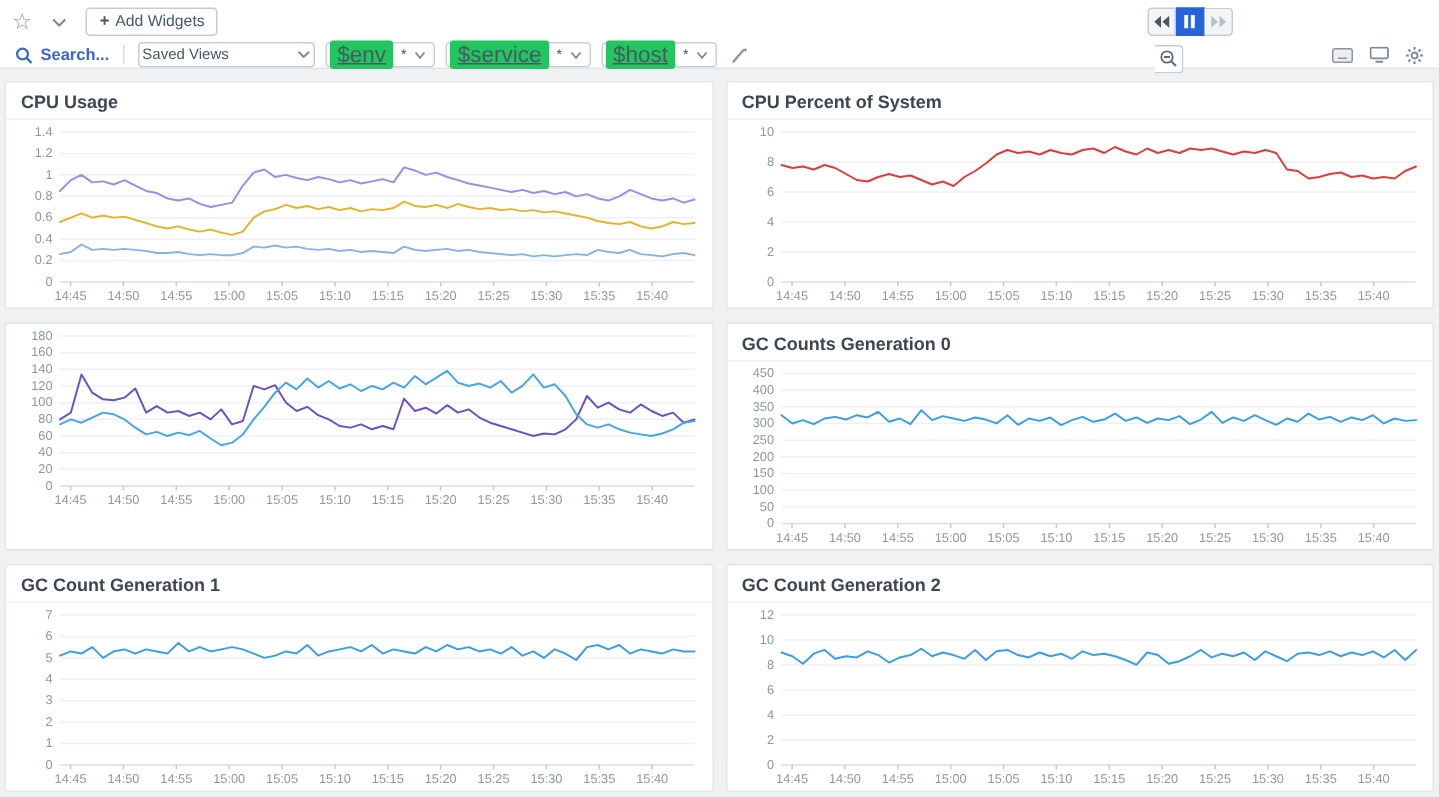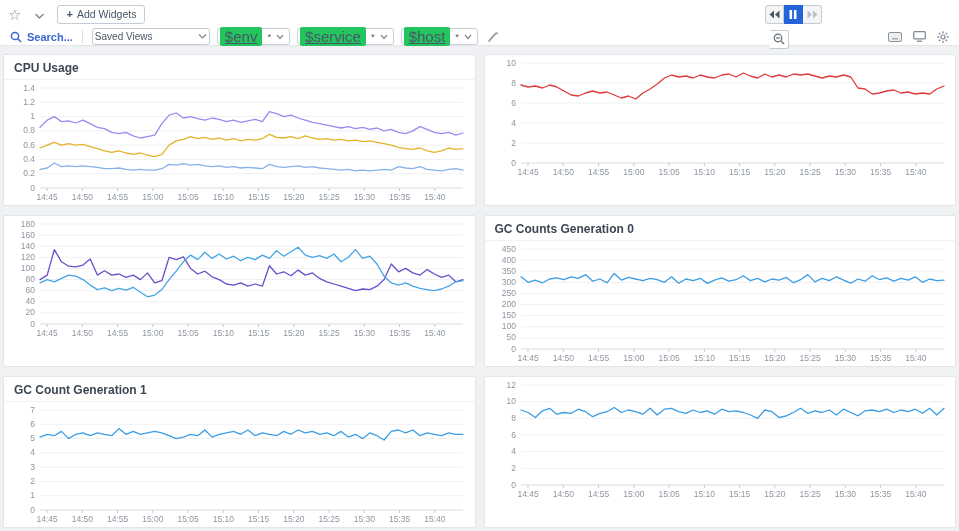--- a/index.html
+++ b/index.html
@@ -265,20 +265,21 @@
           <text x="393.55" y="119" text-anchor="middle" fill="#8d96a1" font-size="8.5">15:35</text>
           <line x1="428.8" y1="107" x2="428.8" y2="110" stroke="#c4cad2" stroke-width="1"></line>
           <text x="428.8" y="119" text-anchor="middle" fill="#8d96a1" font-size="8.5">15:40</text>
           <polyline points="34.0,46.3 41.2,39.1 48.3,35.6 55.5,40.6 62.7,39.9 69.8,42.0 77.0,39.1 84.2,42.7 91.4,46.3 98.5,47.7 105.7,51.3 112.9,52.7 120.0,51.3 127.2,54.9 134.4,57.0 141.5,55.6 148.7,54.1 155.9,42.7 163.1,34.1 170.2,32.0 177.4,37.0 184.6,35.6 191.7,37.7 198.9,39.1 206.1,37.0 213.2,38.4 220.4,40.6 227.6,39.1 234.7,41.3 241.9,39.9 249.1,38.4 256.3,40.6 263.4,30.6 270.6,32.7 277.8,35.6 284.9,34.1 292.1,37.0 299.3,39.1 306.4,41.3 313.6,42.7 320.8,44.1 327.9,45.6 335.1,47.0 342.3,45.6 349.5,47.7 356.6,46.3 363.8,48.4 371.0,47.0 378.1,49.9 385.3,48.4 392.5,51.3 399.6,52.7 406.8,49.9 414.0,45.6 421.2,48.4 428.3,51.3 435.5,52.7 442.7,51.3 449.8,54.1 457.0,52.0" fill="none" stroke="#9b8af2" stroke-width="1.3" stroke-linejoin="round" stroke-linecap="round"></polyline>
           <polyline points="34.0,67.0 41.2,64.1 48.3,61.3 55.5,64.1 62.7,62.7 69.8,64.1 77.0,63.4 84.2,65.6 91.4,67.7 98.5,69.9 105.7,71.3 112.9,69.9 120.0,72.0 127.2,73.4 134.4,72.0 141.5,74.1 148.7,75.6 155.9,73.4 163.1,64.1 170.2,59.9 177.4,58.4 184.6,55.6 191.7,57.7 198.9,56.3 206.1,58.4 213.2,57.0 220.4,59.1 227.6,57.7 234.7,59.9 241.9,58.4 249.1,59.1 256.3,57.7 263.4,53.4 270.6,56.3 277.8,57.0 284.9,55.6 292.1,57.7 299.3,54.9 306.4,57.0 313.6,58.4 320.8,57.7 327.9,59.1 335.1,58.4 342.3,59.9 349.5,59.1 356.6,60.6 363.8,59.9 371.0,61.3 378.1,62.7 385.3,64.1 392.5,66.3 399.6,67.7 406.8,68.4 414.0,67.0 421.2,69.9 428.3,71.3 435.5,69.9 442.7,67.0 449.8,68.4 457.0,67.7" fill="none" stroke="#e3b32b" stroke-width="1.3" stroke-linejoin="round" stroke-linecap="round"></polyline>
           <polyline points="34.0,88.4 41.2,87.0 48.3,82.0 55.5,85.6 62.7,84.9 69.8,85.6 77.0,84.9 84.2,85.6 91.4,86.3 98.5,87.7 105.7,87.7 112.9,87.0 120.0,88.4 127.2,89.1 134.4,88.4 141.5,89.1 148.7,89.1 155.9,87.7 163.1,83.4 170.2,84.1 177.4,82.7 184.6,84.1 191.7,83.4 198.9,84.9 206.1,85.6 213.2,84.9 220.4,86.3 227.6,85.6 234.7,87.0 241.9,86.3 249.1,87.0 256.3,87.7 263.4,83.4 270.6,85.6 277.8,86.3 284.9,85.6 292.1,84.9 299.3,86.3 306.4,85.6 313.6,87.0 320.8,87.7 327.9,88.4 335.1,89.1 342.3,88.4 349.5,89.9 356.6,89.1 363.8,89.9 371.0,89.1 378.1,88.4 385.3,89.1 392.5,85.6 399.6,87.0 406.8,87.7 414.0,85.6 421.2,88.4 428.3,89.1 435.5,89.9 442.7,88.4 449.8,87.7 457.0,89.1" fill="none" stroke="#86b2e8" stroke-width="1.3" stroke-linejoin="round" stroke-linecap="round"></polyline>
         </svg>
       </div>
   </div>
   <div class="chart-card">
+    <div class="card-header">CPU Percent of System</div>
     <div class="chart-body">
         <svg width="465" height="123">
           <line x1="34" y1="107" x2="457" y2="107" stroke="#d9dde2" stroke-width="1"></line>
           <text x="29" y="109.5" text-anchor="end" fill="#8d96a1" font-size="8.5">0</text>
           <line x1="34" y1="87" x2="457" y2="87" stroke="#eef0f3" stroke-width="1"></line>
           <text x="29" y="89.5" text-anchor="end" fill="#8d96a1" font-size="8.5">2</text>
           <line x1="34" y1="67" x2="457" y2="67" stroke="#eef0f3" stroke-width="1"></line>
           <text x="29" y="69.5" text-anchor="end" fill="#8d96a1" font-size="8.5">4</text>
           <line x1="34" y1="47" x2="457" y2="47" stroke="#eef0f3" stroke-width="1"></line>
           <text x="29" y="49.5" text-anchor="end" fill="#8d96a1" font-size="8.5">6</text>
@@ -460,20 +461,21 @@
           <text x="358.3" y="119" text-anchor="middle" fill="#8d96a1" font-size="8.5">15:30</text>
           <line x1="393.55" y1="107" x2="393.55" y2="110" stroke="#c4cad2" stroke-width="1"></line>
           <text x="393.55" y="119" text-anchor="middle" fill="#8d96a1" font-size="8.5">15:35</text>
           <line x1="428.8" y1="107" x2="428.8" y2="110" stroke="#c4cad2" stroke-width="1"></line>
           <text x="428.8" y="119" text-anchor="middle" fill="#8d96a1" font-size="8.5">15:40</text>
           <polyline points="34.0,34.1 41.2,31.3 48.3,32.7 55.5,28.4 62.7,35.6 69.8,31.3 77.0,29.9 84.2,32.7 91.4,29.9 98.5,31.3 105.7,32.7 112.9,25.6 120.0,31.3 127.2,28.4 134.4,31.3 141.5,29.9 148.7,28.4 155.9,29.9 163.1,32.7 170.2,35.6 177.4,34.1 184.6,31.3 191.7,32.7 198.9,27.0 206.1,34.1 213.2,31.3 220.4,29.9 227.6,28.4 234.7,31.3 241.9,27.0 249.1,32.7 256.3,29.9 263.4,31.3 270.6,32.7 277.8,28.4 284.9,31.3 292.1,27.0 299.3,29.9 306.4,28.4 313.6,31.3 320.8,29.9 327.9,32.7 335.1,28.4 342.3,34.1 349.5,31.3 356.6,35.6 363.8,29.9 371.0,32.7 378.1,37.0 385.3,28.4 392.5,27.0 399.6,29.9 406.8,27.0 414.0,32.7 421.2,29.9 428.3,31.3 435.5,32.7 442.7,29.9 449.8,31.3 457.0,31.3" fill="none" stroke="#3b9de4" stroke-width="1.3" stroke-linejoin="round" stroke-linecap="round"></polyline>
         </svg>
       </div>
   </div>
   <div class="chart-card">
+    <div class="card-header">GC Count Generation 2</div>
     <div class="chart-body">
         <svg width="465" height="123">
           <line x1="34" y1="107" x2="457" y2="107" stroke="#d9dde2" stroke-width="1"></line>
           <text x="29" y="109.5" text-anchor="end" fill="#8d96a1" font-size="8.5">0</text>
           <line x1="34" y1="90.33333333333334" x2="457" y2="90.33333333333334" stroke="#eef0f3" stroke-width="1"></line>
           <text x="29" y="92.83333333333334" text-anchor="end" fill="#8d96a1" font-size="8.5">2</text>
           <line x1="34" y1="73.66666666666667" x2="457" y2="73.66666666666667" stroke="#eef0f3" stroke-width="1"></line>
           <text x="29" y="76.16666666666667" text-anchor="end" fill="#8d96a1" font-size="8.5">4</text>
           <line x1="34" y1="57" x2="457" y2="57" stroke="#eef0f3" stroke-width="1"></line>
           <text x="29" y="59.5" text-anchor="end" fill="#8d96a1" font-size="8.5">6</text>

